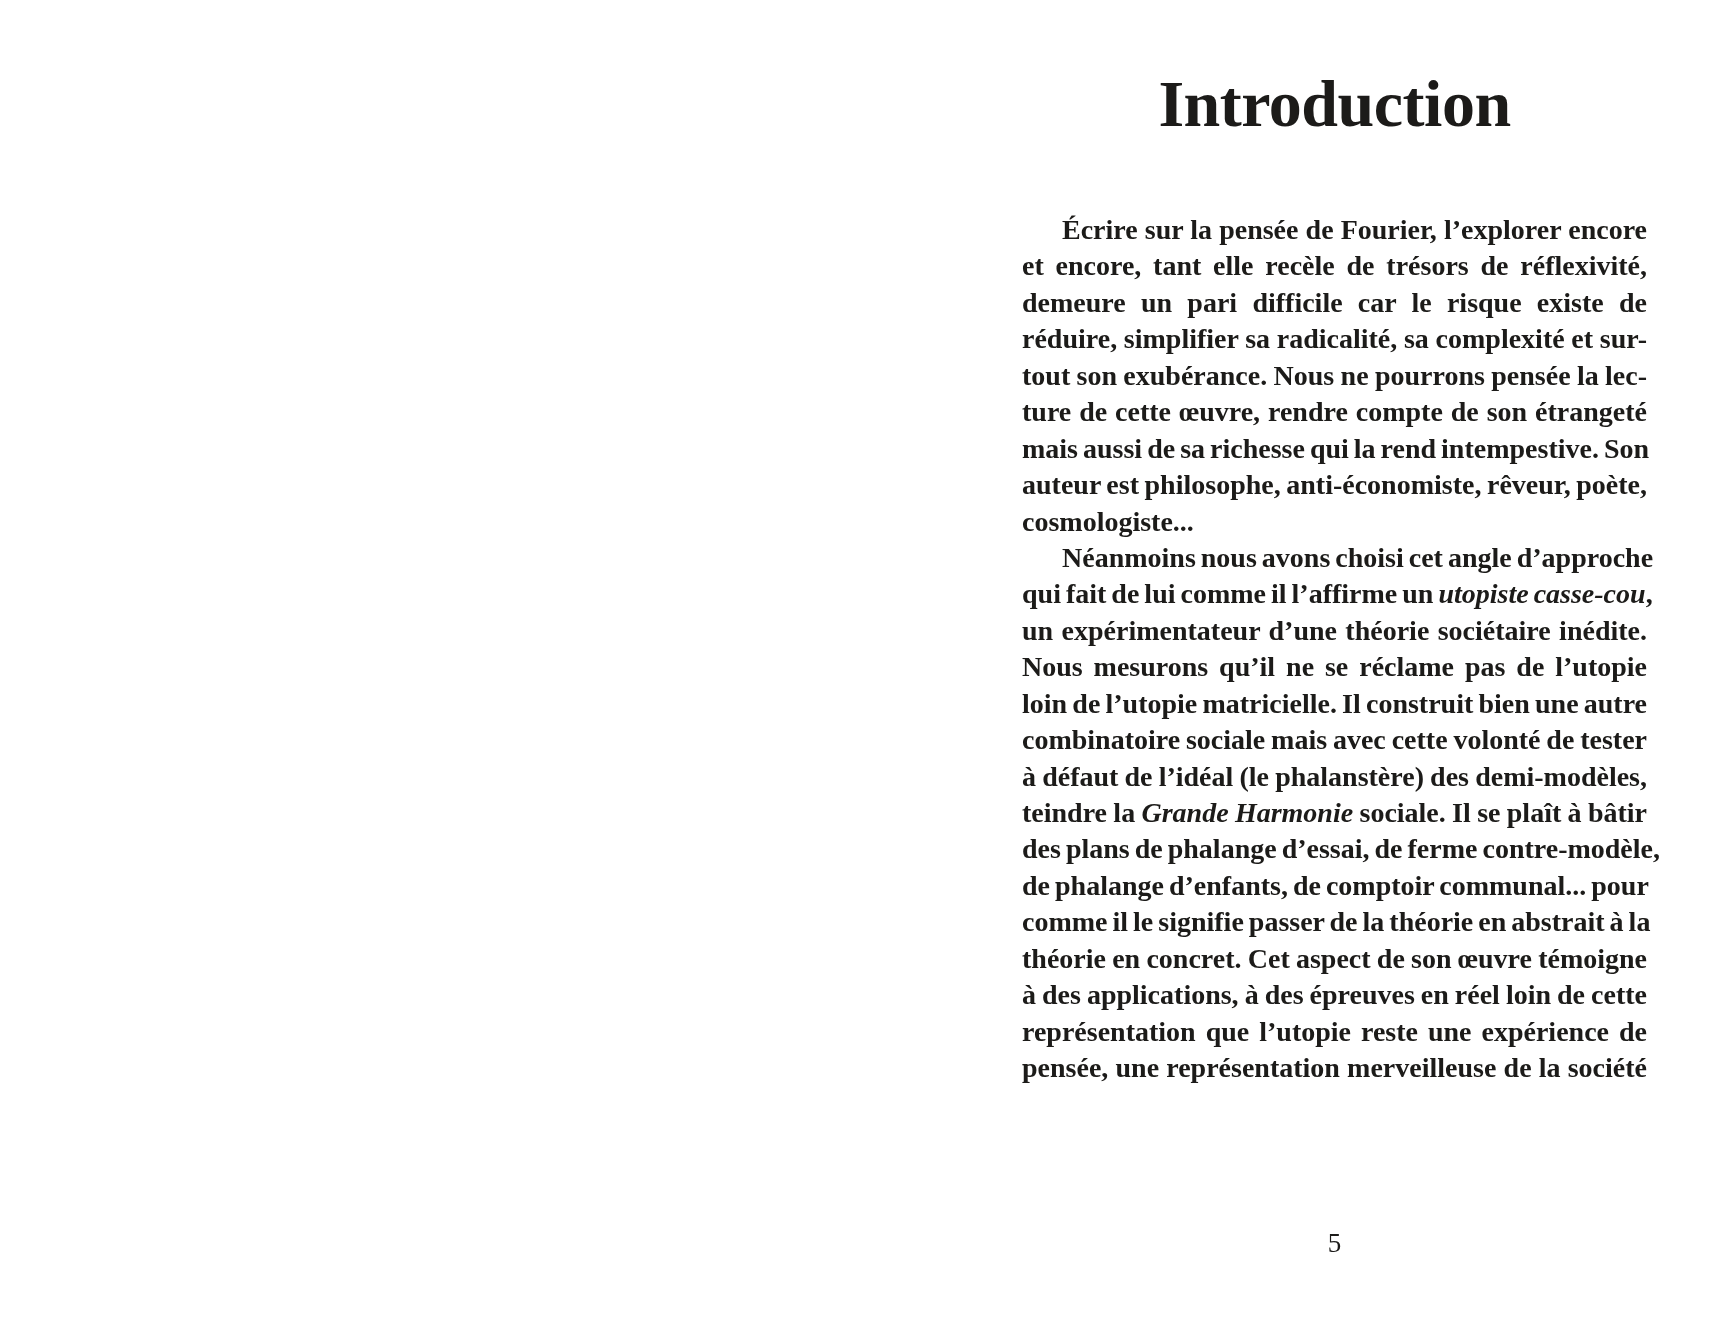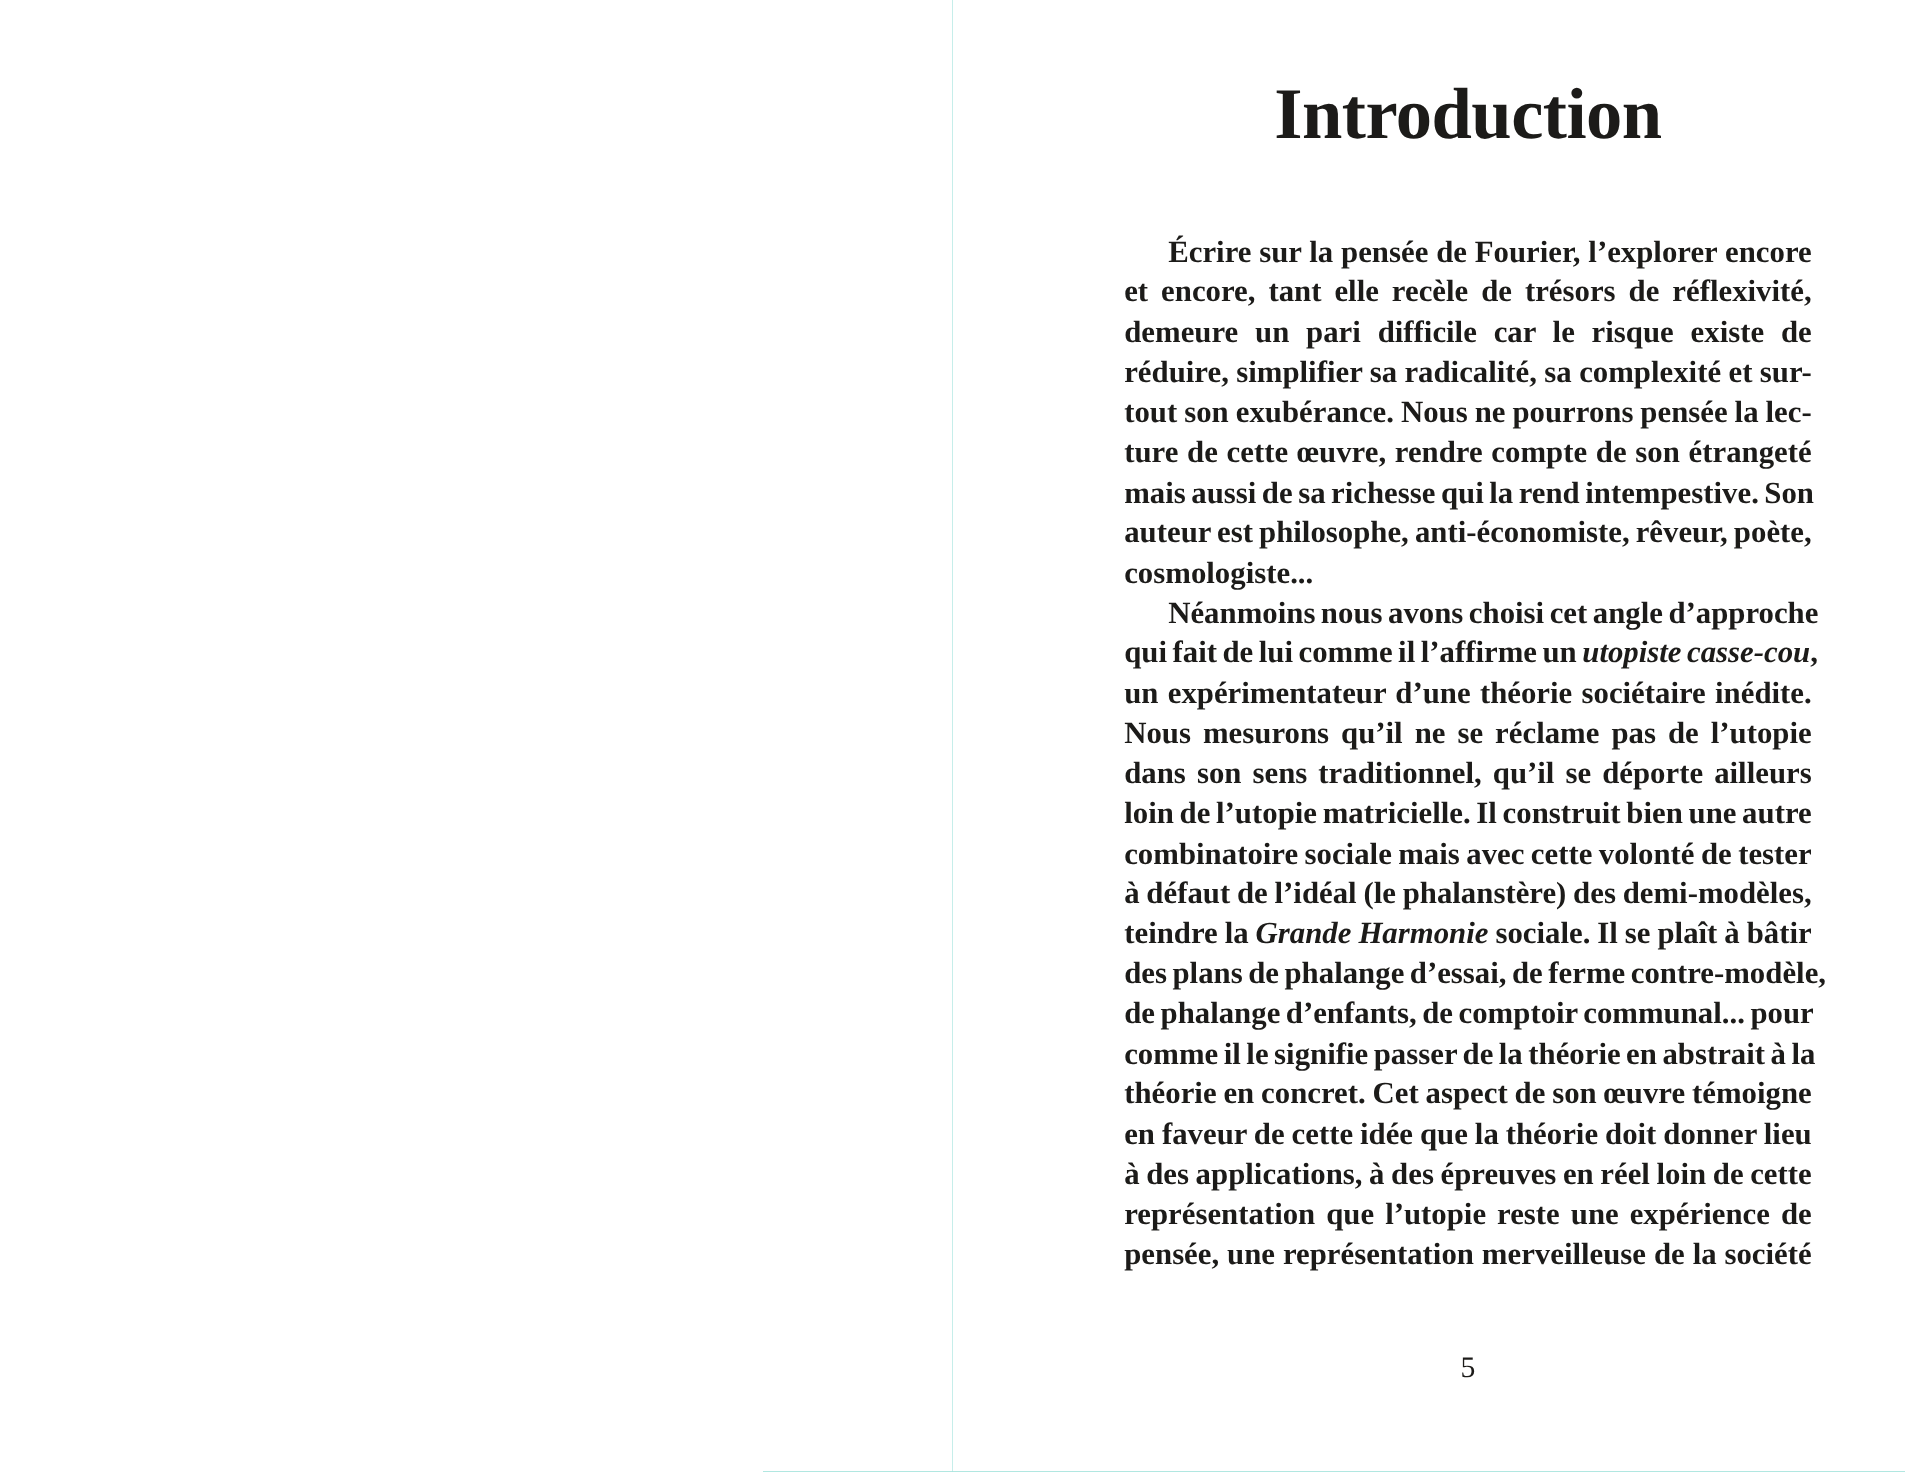--- a/index.html
+++ b/index.html
@@ -4,21 +4,21 @@
 <style>
   html, body {
     margin: 0;
     padding: 0;
     background: #ffffff;
   }
   .canvas {
     position: relative;
     width: 1732px;
     height: 1338px;
-    background: #14b8a6;
+    background: #0f766e;
     overflow: hidden;
     font-family: "Liberation Serif", "DejaVu Serif", serif;
     color: #1c1b19;
   }
   .left-page {
     position: absolute;
     left: 0; top: 0;
     width: 866px; height: 1338px;
     background: #ffffff;
   }
@@ -88,29 +88,27 @@
         <div class="line"><span>réduire, simplifier sa radicalité, sa complexité et sur-</span></div>
         <div class="line"><span>tout son exubérance. Nous ne pourrons pensée la lec-</span></div>
         <div class="line"><span>ture de cette œuvre, rendre compte de son étrangeté</span></div>
         <div class="line"><span>mais aussi de sa richesse qui la rend intempestive. Son</span></div>
         <div class="line"><span>auteur est philosophe, anti-économiste, rêveur, poète,</span></div>
         <div class="line last"><span>cosmologiste...</span></div>
         <div class="line indent"><span>Néanmoins nous avons choisi cet angle d’approche</span></div>
         <div class="line"><span>qui fait de lui comme il l’affirme un </span><i>utopiste casse-cou</i><span>,</span></div>
         <div class="line"><span>un expérimentateur d’une théorie sociétaire inédite.</span></div>
         <div class="line"><span>Nous mesurons qu’il ne se réclame pas de l’utopie</span></div>
-        <div class="line"><span>dans son sens traditionnel, qu’il se déporte ailleurs</span></div>
         <div class="line"><span>loin de l’utopie matricielle. Il construit bien une autre</span></div>
         <div class="line"><span>combinatoire sociale mais avec cette volonté de tester</span></div>
         <div class="line"><span>à défaut de l’idéal (le phalanstère) des demi-modèles,</span></div>
         <div class="line"><span>teindre la </span><i>Grande Harmonie</i><span> sociale. Il se plaît à bâtir</span></div>
         <div class="line"><span>des plans de phalange d’essai, de ferme contre-modèle,</span></div>
         <div class="line"><span>de phalange d’enfants, de comptoir communal... pour</span></div>
         <div class="line"><span>comme il le signifie passer de la théorie en abstrait à la</span></div>
         <div class="line"><span>théorie en concret. Cet aspect de son œuvre témoigne</span></div>
-        <div class="line"><span>en faveur de cette idée que la théorie doit donner lieu</span></div>
         <div class="line"><span>à des applications, à des épreuves en réel loin de cette</span></div>
         <div class="line"><span>représentation que l’utopie reste une expérience de</span></div>
         <div class="line"><span>pensée, une représentation merveilleuse de la société</span></div>
       </div>
     <div class="page-number" style="position:absolute; left:156px;">5</div>
   </div>
 </div>
 
 </body></html>

